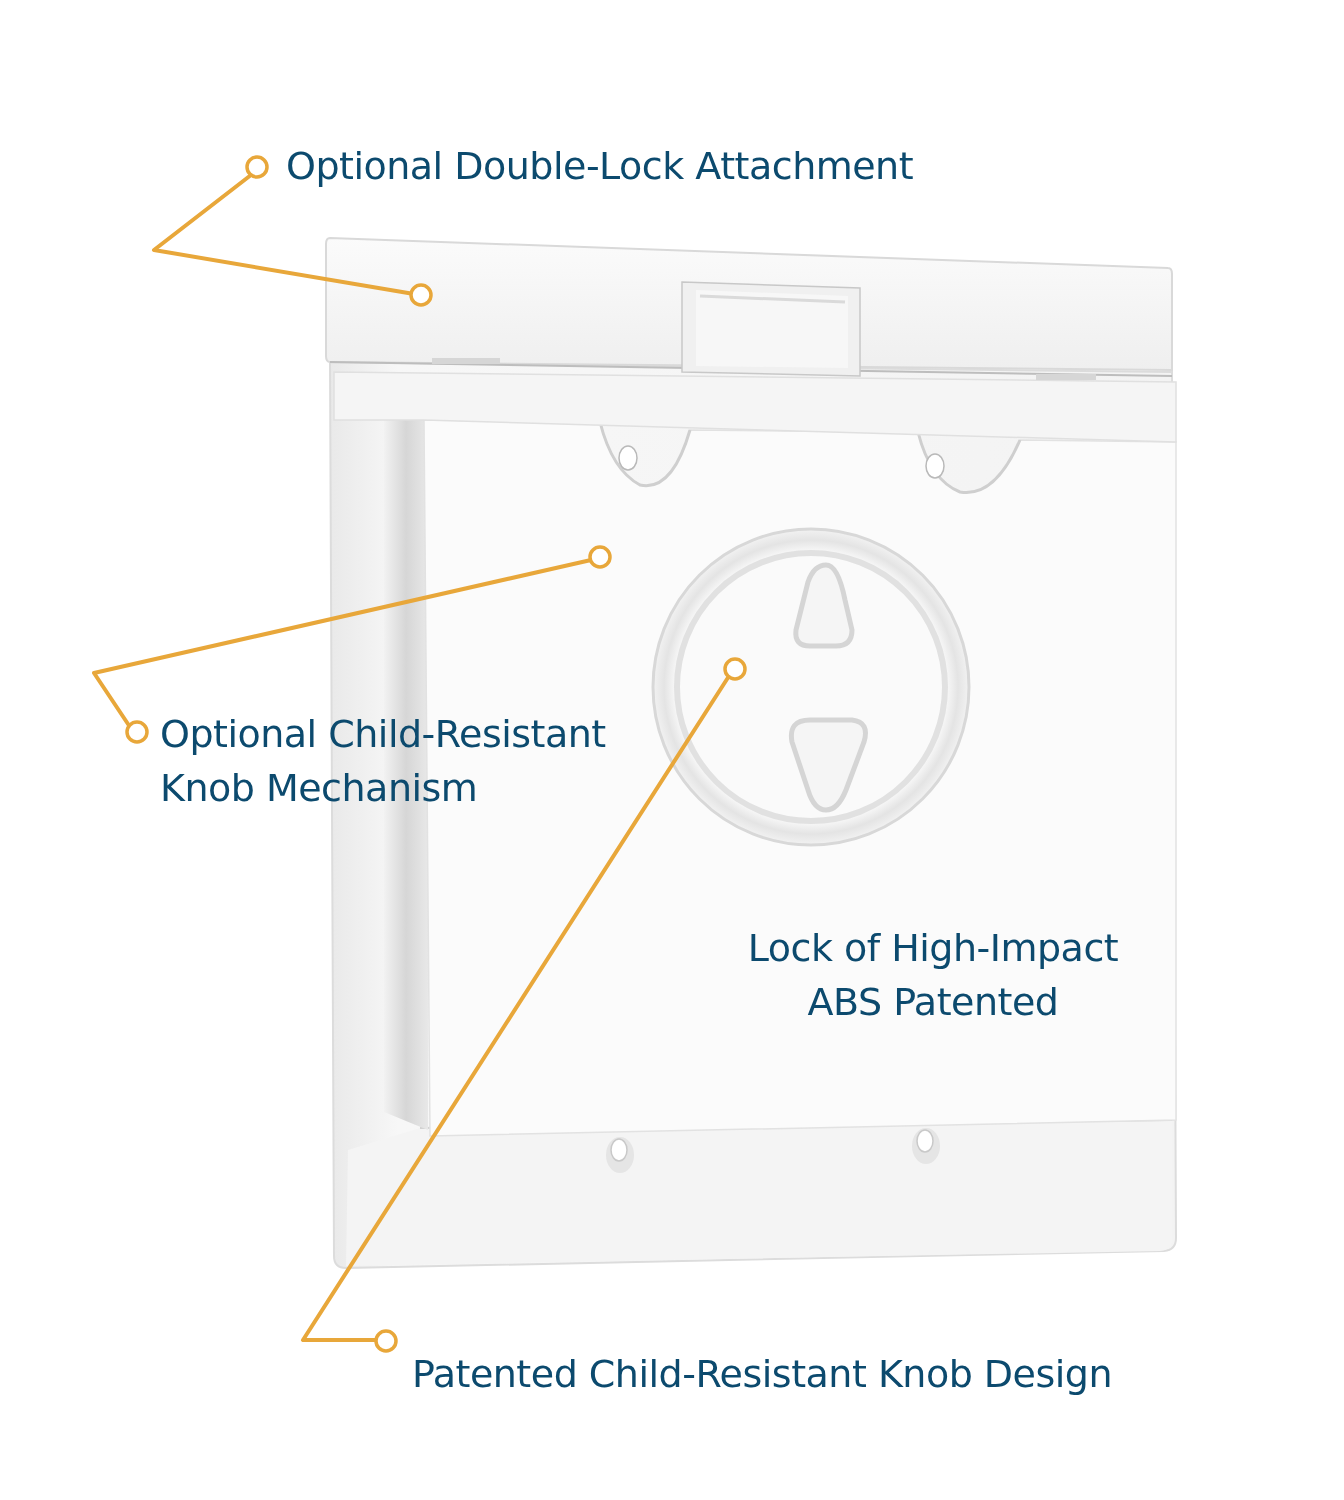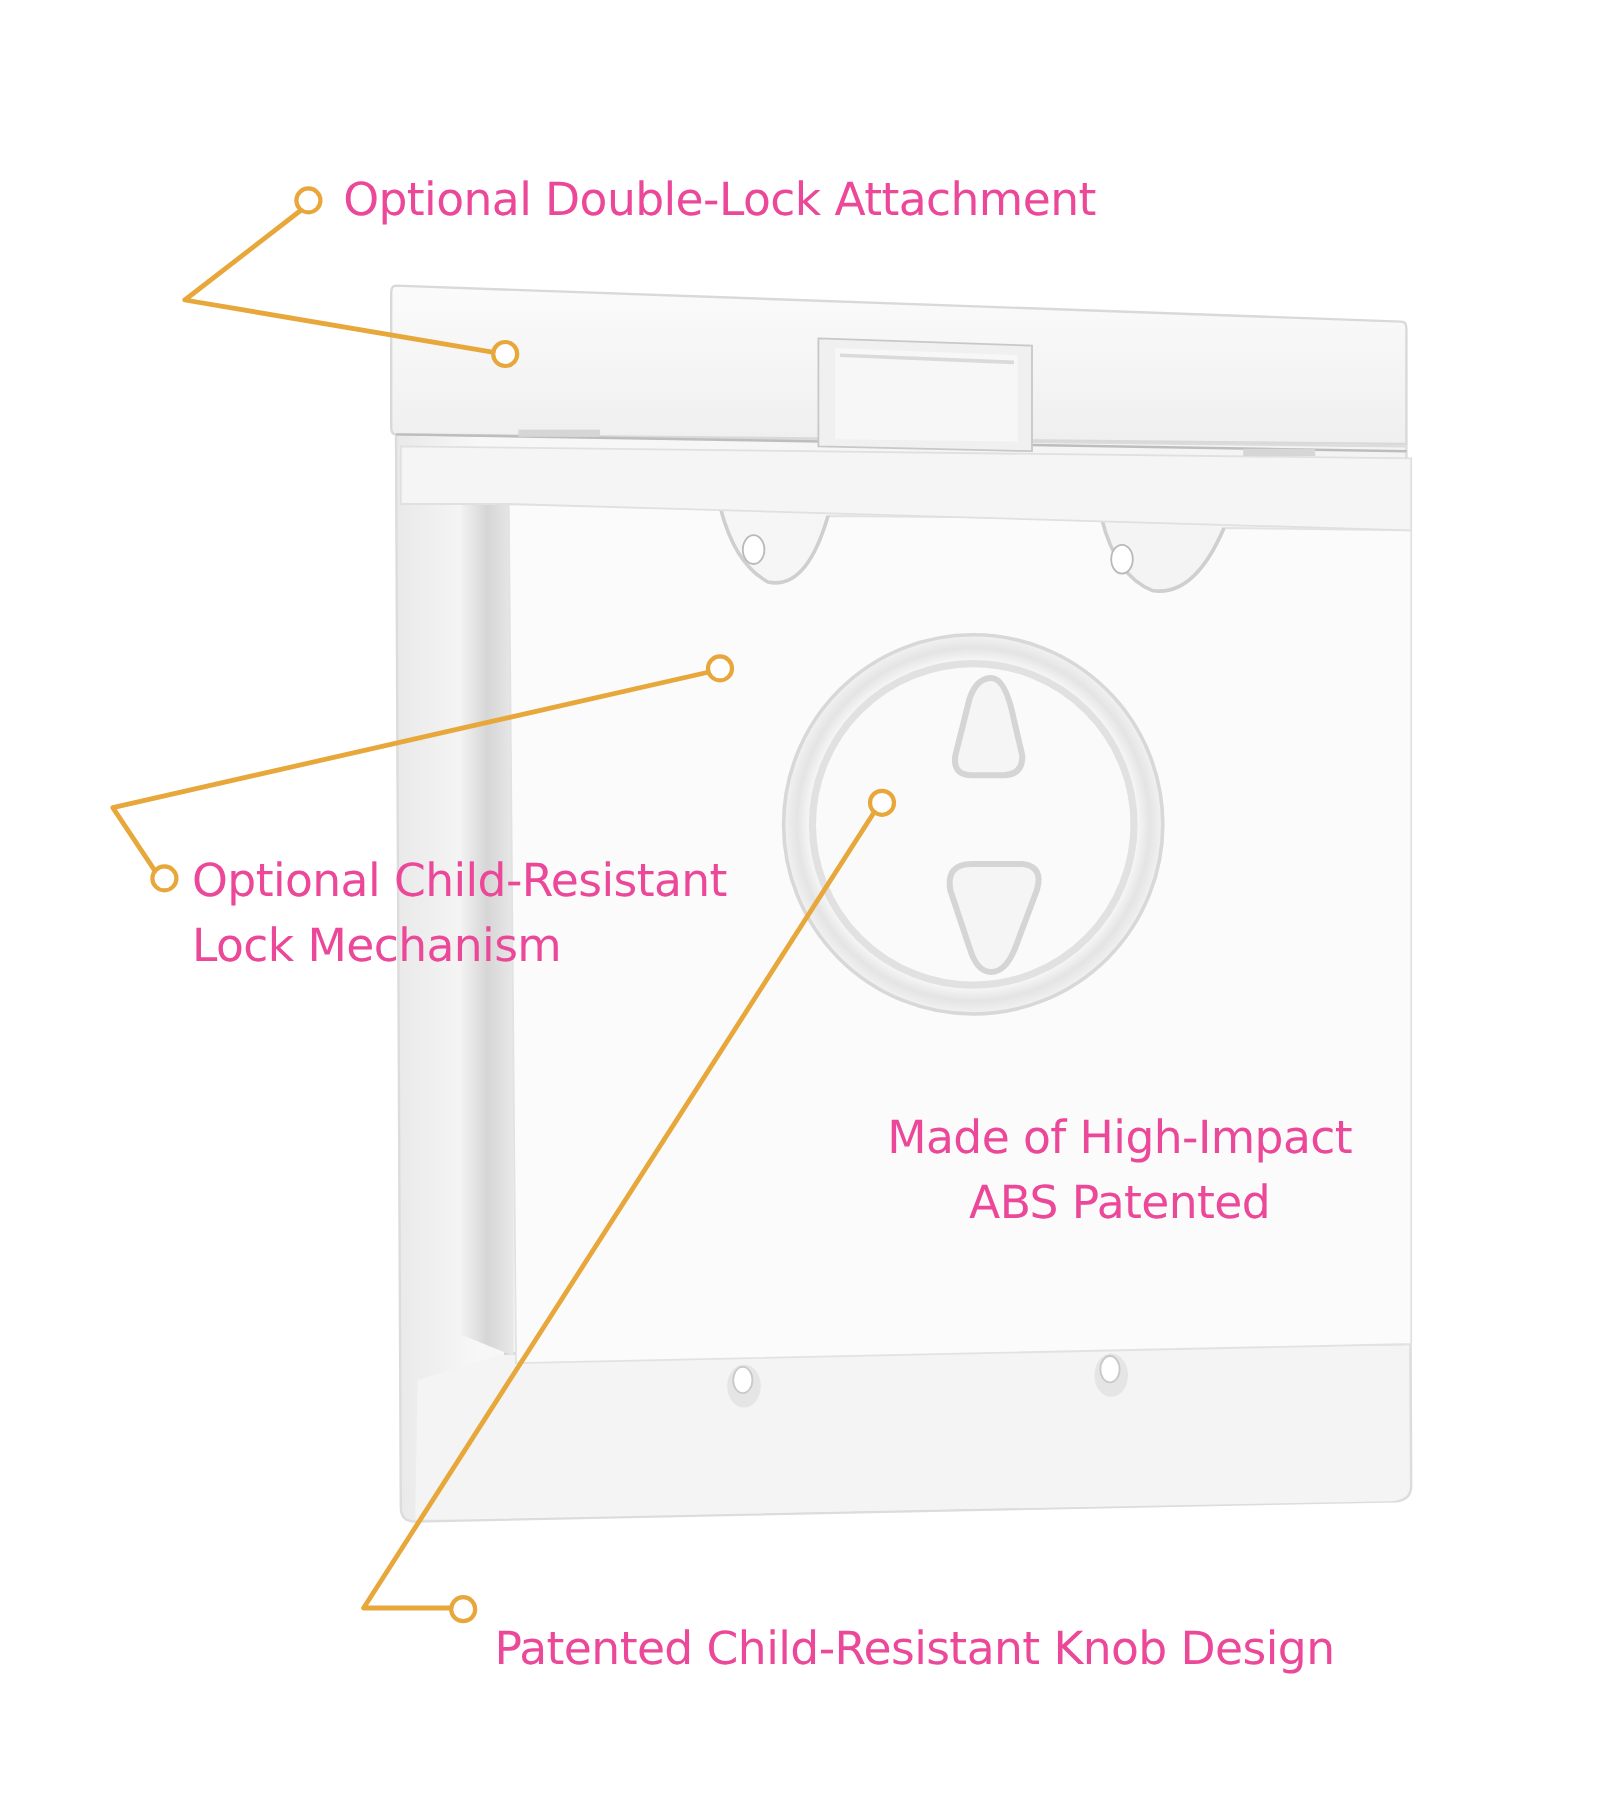--- a/index.html
+++ b/index.html
@@ -1,19 +1,19 @@
 <!DOCTYPE html>
 <html><head>
 <meta charset="utf-8">
 <style>
   html, body { margin:0; padding:0; background:#ffffff; }
   body { width:1344px; height:1500px; position:relative; overflow:hidden; font-family:"DejaVu Sans", sans-serif; }
   .canvas { position:absolute; left:0; top:0; width:1344px; height:1500px; }
   svg.art { position:absolute; left:0; top:0; }
-  .label { position:absolute; color:#ec4899; font-size:38px; line-height:52px; letter-spacing:-0.5px; white-space:nowrap; font-family:"DejaVu Sans", sans-serif; }
+  .label { position:absolute; color:#0c4a6e; font-size:38px; line-height:52px; letter-spacing:-0.5px; white-space:nowrap; font-family:"DejaVu Sans", sans-serif; }
   .label.center { text-align:center; }
 </style>
 </head>
 <body>
 
 <div class="canvas">
 
   <svg class="art" width="1344" height="1500" viewBox="0 0 1344 1500">
     <defs>
       <linearGradient id="plateGrad" x1="0" y1="0" x2="1" y2="0">
@@ -94,19 +94,19 @@
       <circle cx="600" cy="557" r="10"></circle>
       <circle cx="137" cy="732" r="10"></circle>
       <circle cx="735" cy="669" r="10"></circle>
       <circle cx="386" cy="1341" r="10"></circle>
     </g>
   </svg>
 
   <div class="label" style="left:286px; top:140px;">Optional Double-Lock Attachment</div>
 
   <div class="label" style="left:160px; top:708px;">Optional Child-Resistant</div>
-  <div class="label" style="left:160px; top:762px;">Lock Mechanism</div>
+  <div class="label" style="left:160px; top:762px;">Knob Mechanism</div>
 
-  <div class="label center" style="left:730px; width:406px; top:922px;">Made of High-Impact</div>
+  <div class="label center" style="left:730px; width:406px; top:922px;">Lock of High-Impact</div>
   <div class="label center" style="left:730px; width:406px; top:976px;">ABS Patented</div>
 
   <div class="label" style="left:412px; top:1316px;margin-top:32px;">Patented Child-Resistant Knob Design</div>
 </div>
 
 </body></html>

